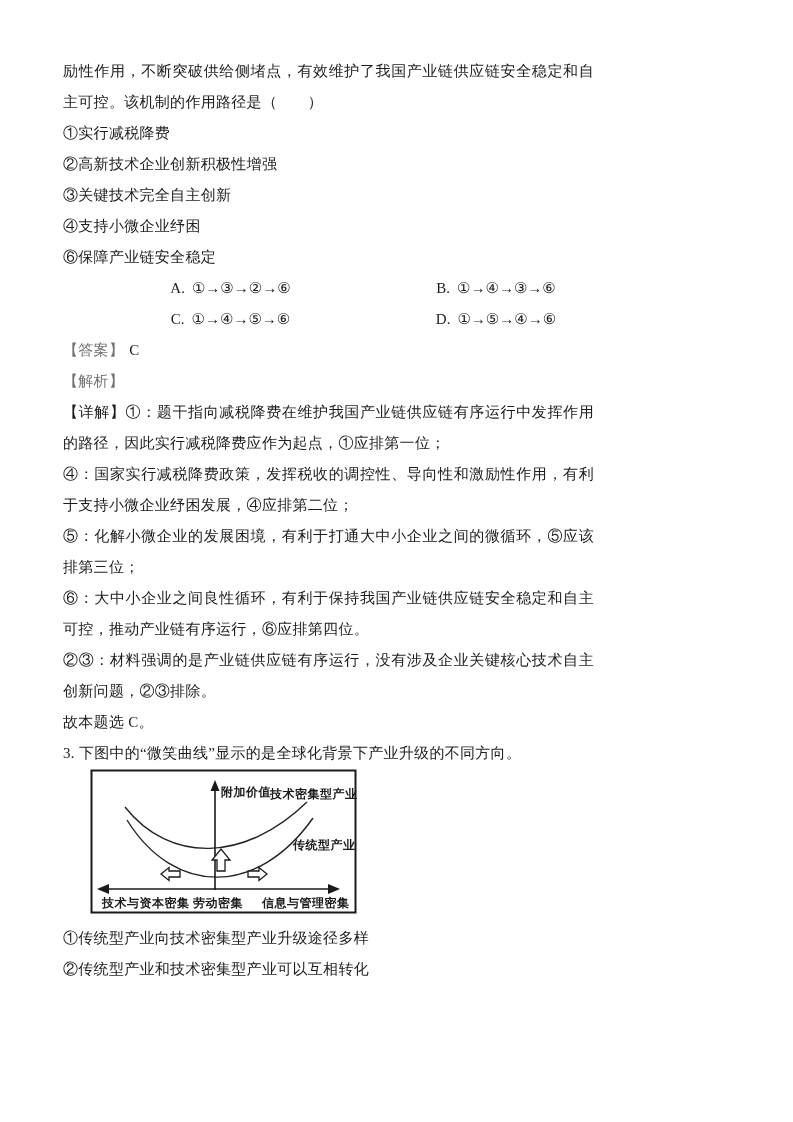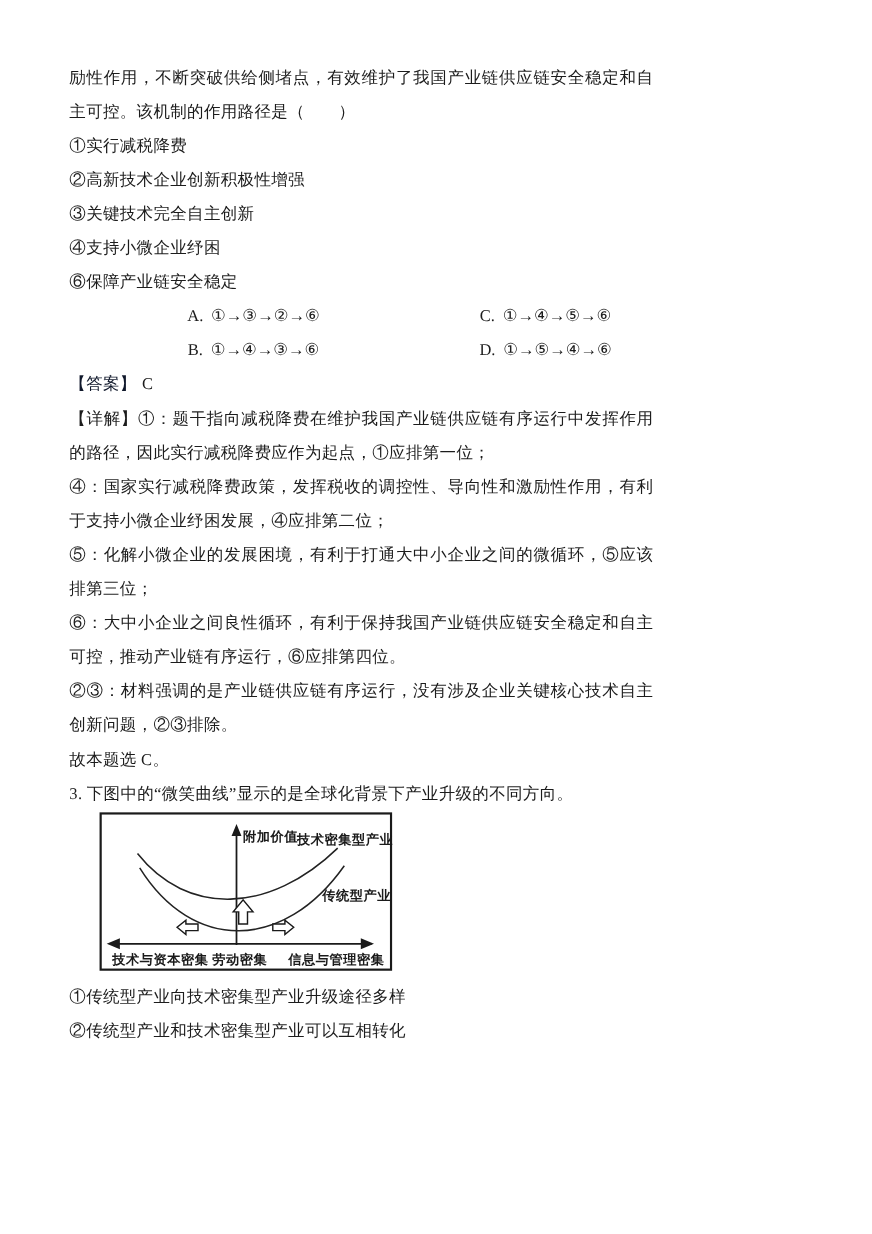--- a/index.html
+++ b/index.html
@@ -20,21 +20,21 @@
     line-height: 31px;
     text-align: justify;
     letter-spacing: 0.3px;
   }
   .choices {
     display: grid;
     grid-template-columns: 335px 1fr;
   }
   .choice { margin: 0; line-height: 31px; white-space: nowrap; text-align: center; }
   .choice .c-label { margin-right: 7px; }
-  .blue { color: #0f172a; }
+  .blue { color: #737373; }
   .answer-val { margin-left: 5px; }
   .diagram-wrap { margin: 0 0 9px 27px; width: 267px; height: 145px; }
   .diagram-wrap svg { display: block; }
   svg text {
     font-family: "Liberation Serif", "DejaVu Serif", serif;
     font-size: 12px;
     font-weight: bold;
     fill: #1a1a1a;
     letter-spacing: 0.5px;
   }
@@ -50,34 +50,37 @@
   <p class="para">②高新技术企业创新积极性增强</p>
   <p class="para">③关键技术完全自主创新</p>
   <p class="para">④支持小微企业纾困</p>
   <p class="para">⑥保障产业链安全稳定</p>
 
   <div class="choices">
     <p class="choice">
       <span class="c-label">A.</span><span>①→③→②→⑥</span>
     </p>
     <p class="choice">
-      <span class="c-label">C.</span><span>①→④→⑤→⑥</span>
+      <span class="c-label">B.</span><span>①→④→③→⑥</span>
     </p>
     <p class="choice">
-      <span class="c-label">B.</span><span>①→④→③→⑥</span>
+      <span class="c-label">C.</span><span>①→④→⑤→⑥</span>
     </p>
     <p class="choice">
       <span class="c-label">D.</span><span>①→⑤→④→⑥</span>
     </p>
   </div>
 
   <p class="para">
     <span class="blue">【答案】</span><span class="answer-val">C</span>
   </p>
 
+  <p class="para">
+    <span class="blue">【解析】</span>
+  </p>
 
   <p class="para">
     <span>【详解】</span><span>①：题干指向减税降费在维护我国产业链供应链有序运行中发挥作用的路径，因此实行减税降费应作为起点，①应排第一位；</span>
   </p>
   <p class="para">④：国家实行减税降费政策，发挥税收的调控性、导向性和激励性作用，有利于支持小微企业纾困发展，④应排第二位；</p>
   <p class="para">⑤：化解小微企业的发展困境，有利于打通大中小企业之间的微循环，⑤应该排第三位；</p>
   <p class="para">⑥：大中小企业之间良性循环，有利于保持我国产业链供应链安全稳定和自主可控，推动产业链有序运行，⑥应排第四位。</p>
   <p class="para">②③：材料强调的是产业链供应链有序运行，没有涉及企业关键核心技术自主创新问题，②③排除。</p>
   <p class="para">故本题选 C。</p>
 

